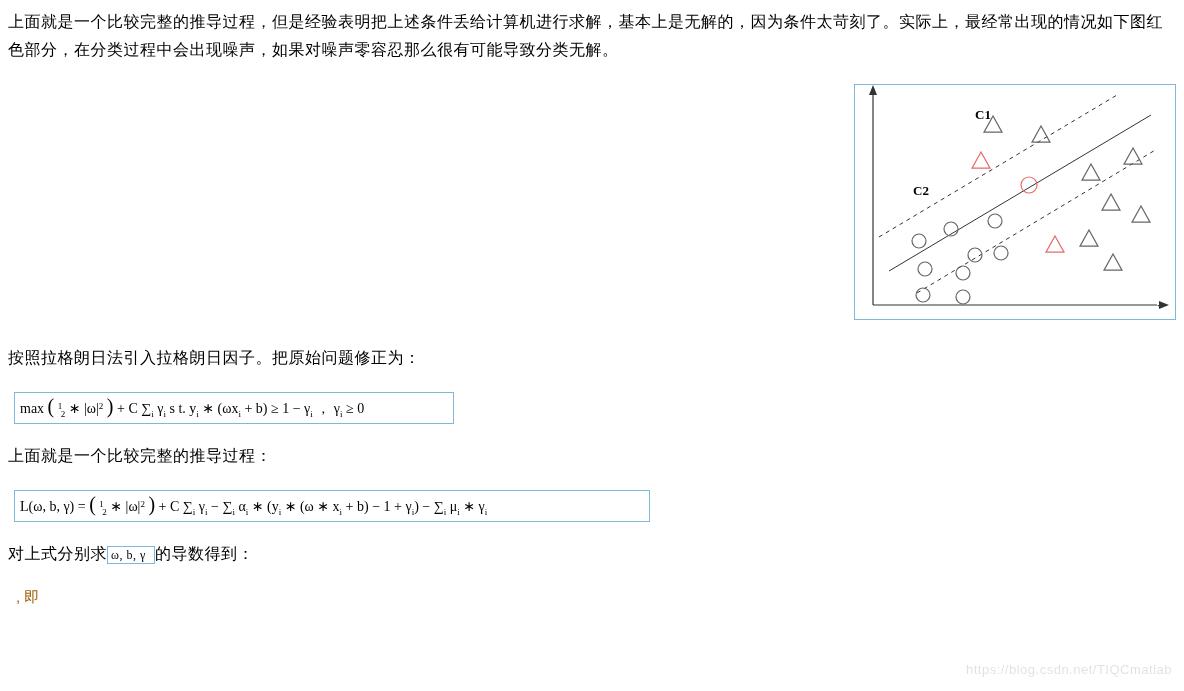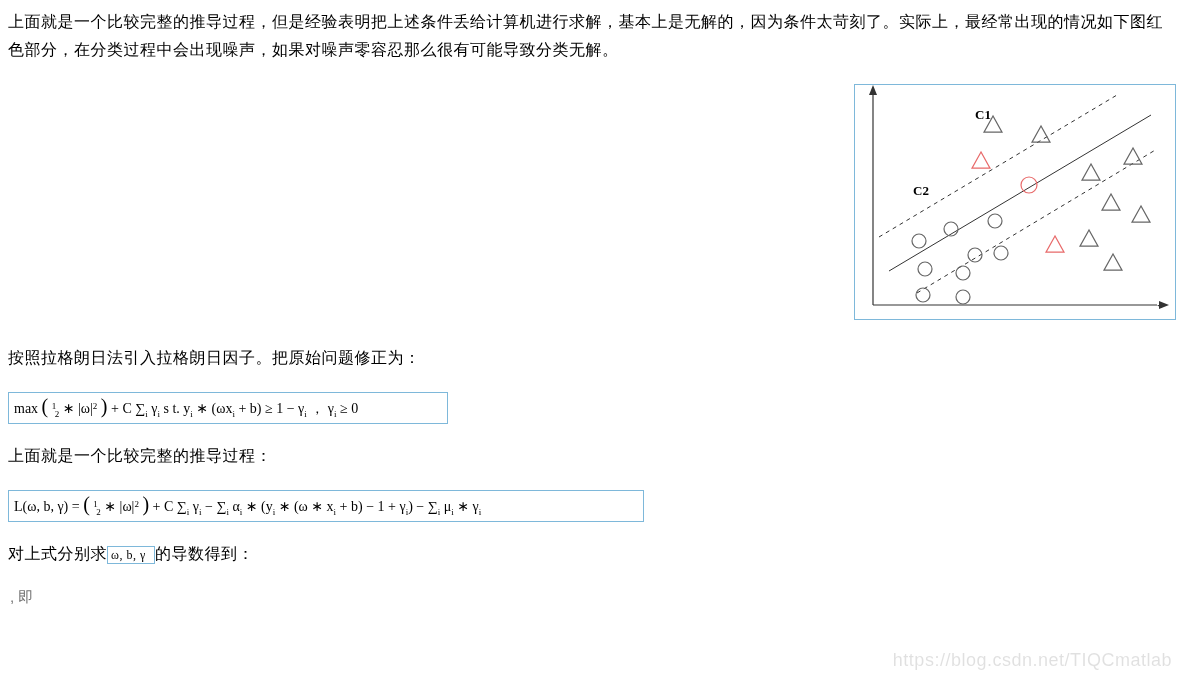--- a/index.html
+++ b/index.html
@@ -30,36 +30,36 @@
   }
   .img-box {
     display: inline-block;
     border: 1px solid #7eb8da;
     vertical-align: middle;
   }
   .img-box img, .img-box svg {
     display: block;
   }
   .eq-row {
-    margin: 0 0 18px 0;
+    margin: 0 0 18px 6px;
     font-size: 15px;
-    color: #737373;
+    color: #a16207;
   }
   .eq-row .sep {
     margin: 0 2px;
   }
   .small-inline {
     vertical-align: middle;
     text-align: right;
   }
   .watermark {
     position: absolute;
     right: 12px;
-    bottom: 20px;
-    font-size: 18px;
+    bottom: 14px;
+    font-size: 13px;
     color: rgba(0,0,0,0.12);
     letter-spacing: 0.5px;
     font-family: Arial, sans-serif;
     pointer-events: none;
   }
   .math-svg-bg { fill: #fff; }
 </style>
 </head>
 <body>
 

